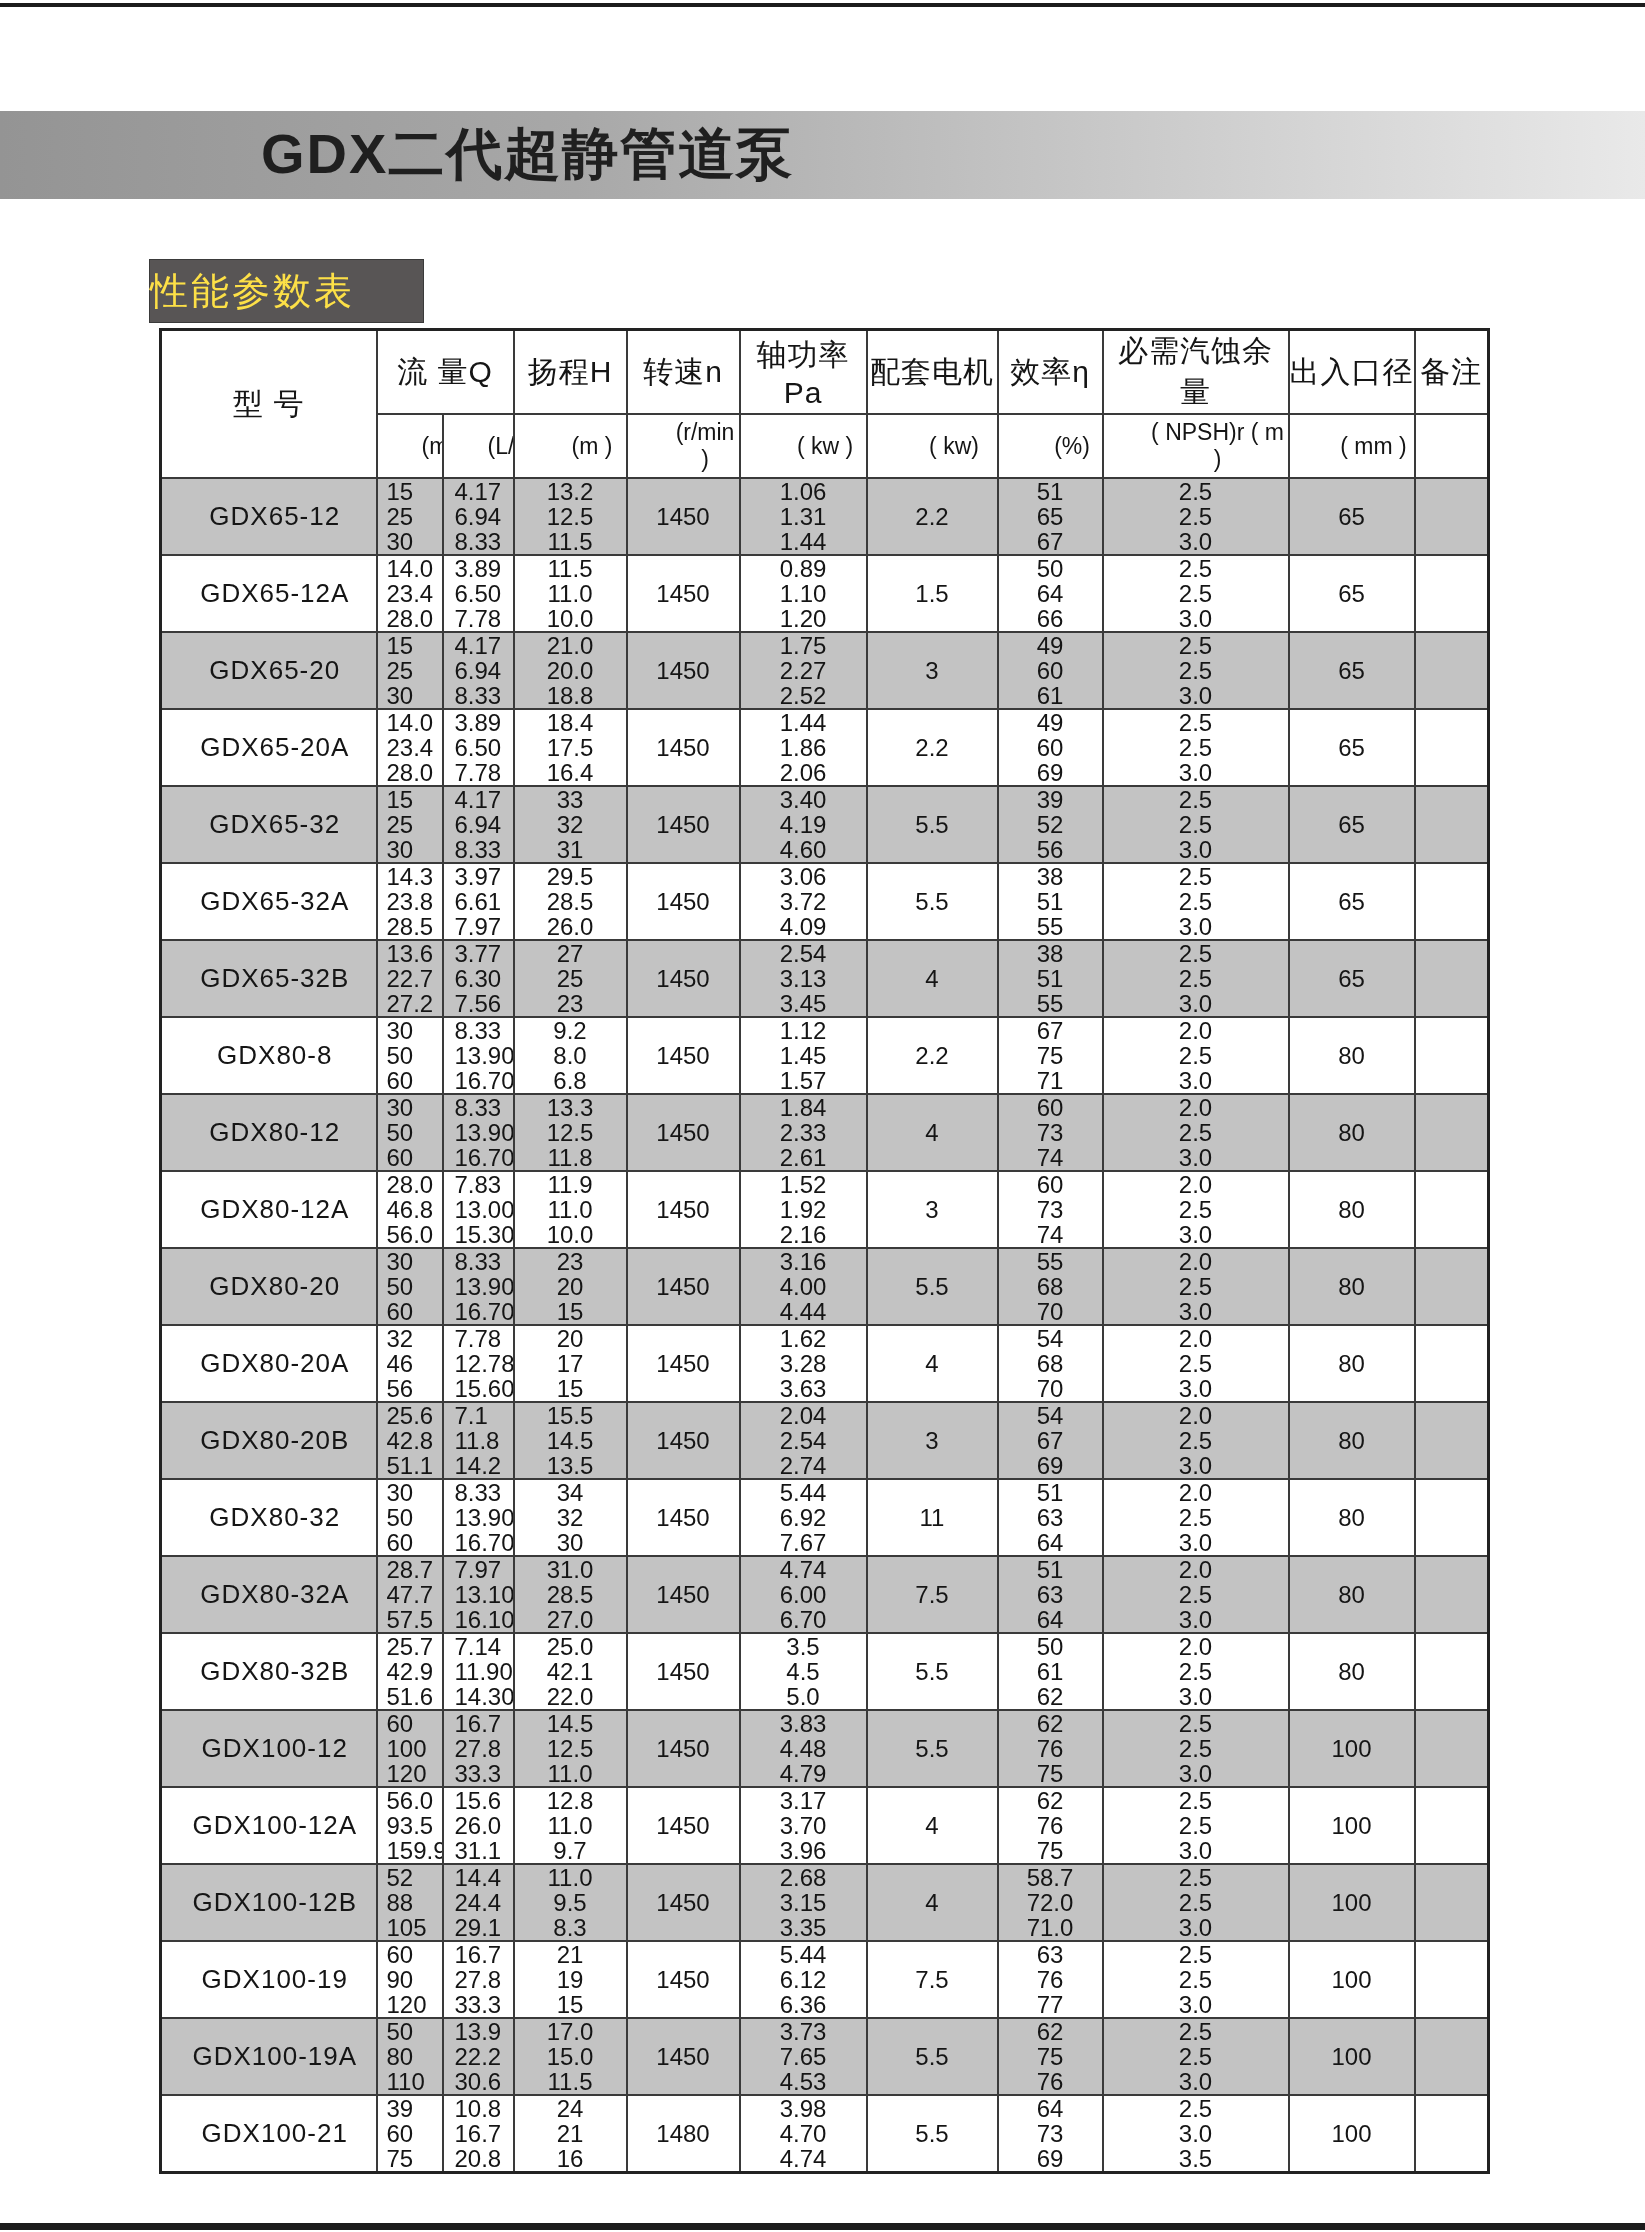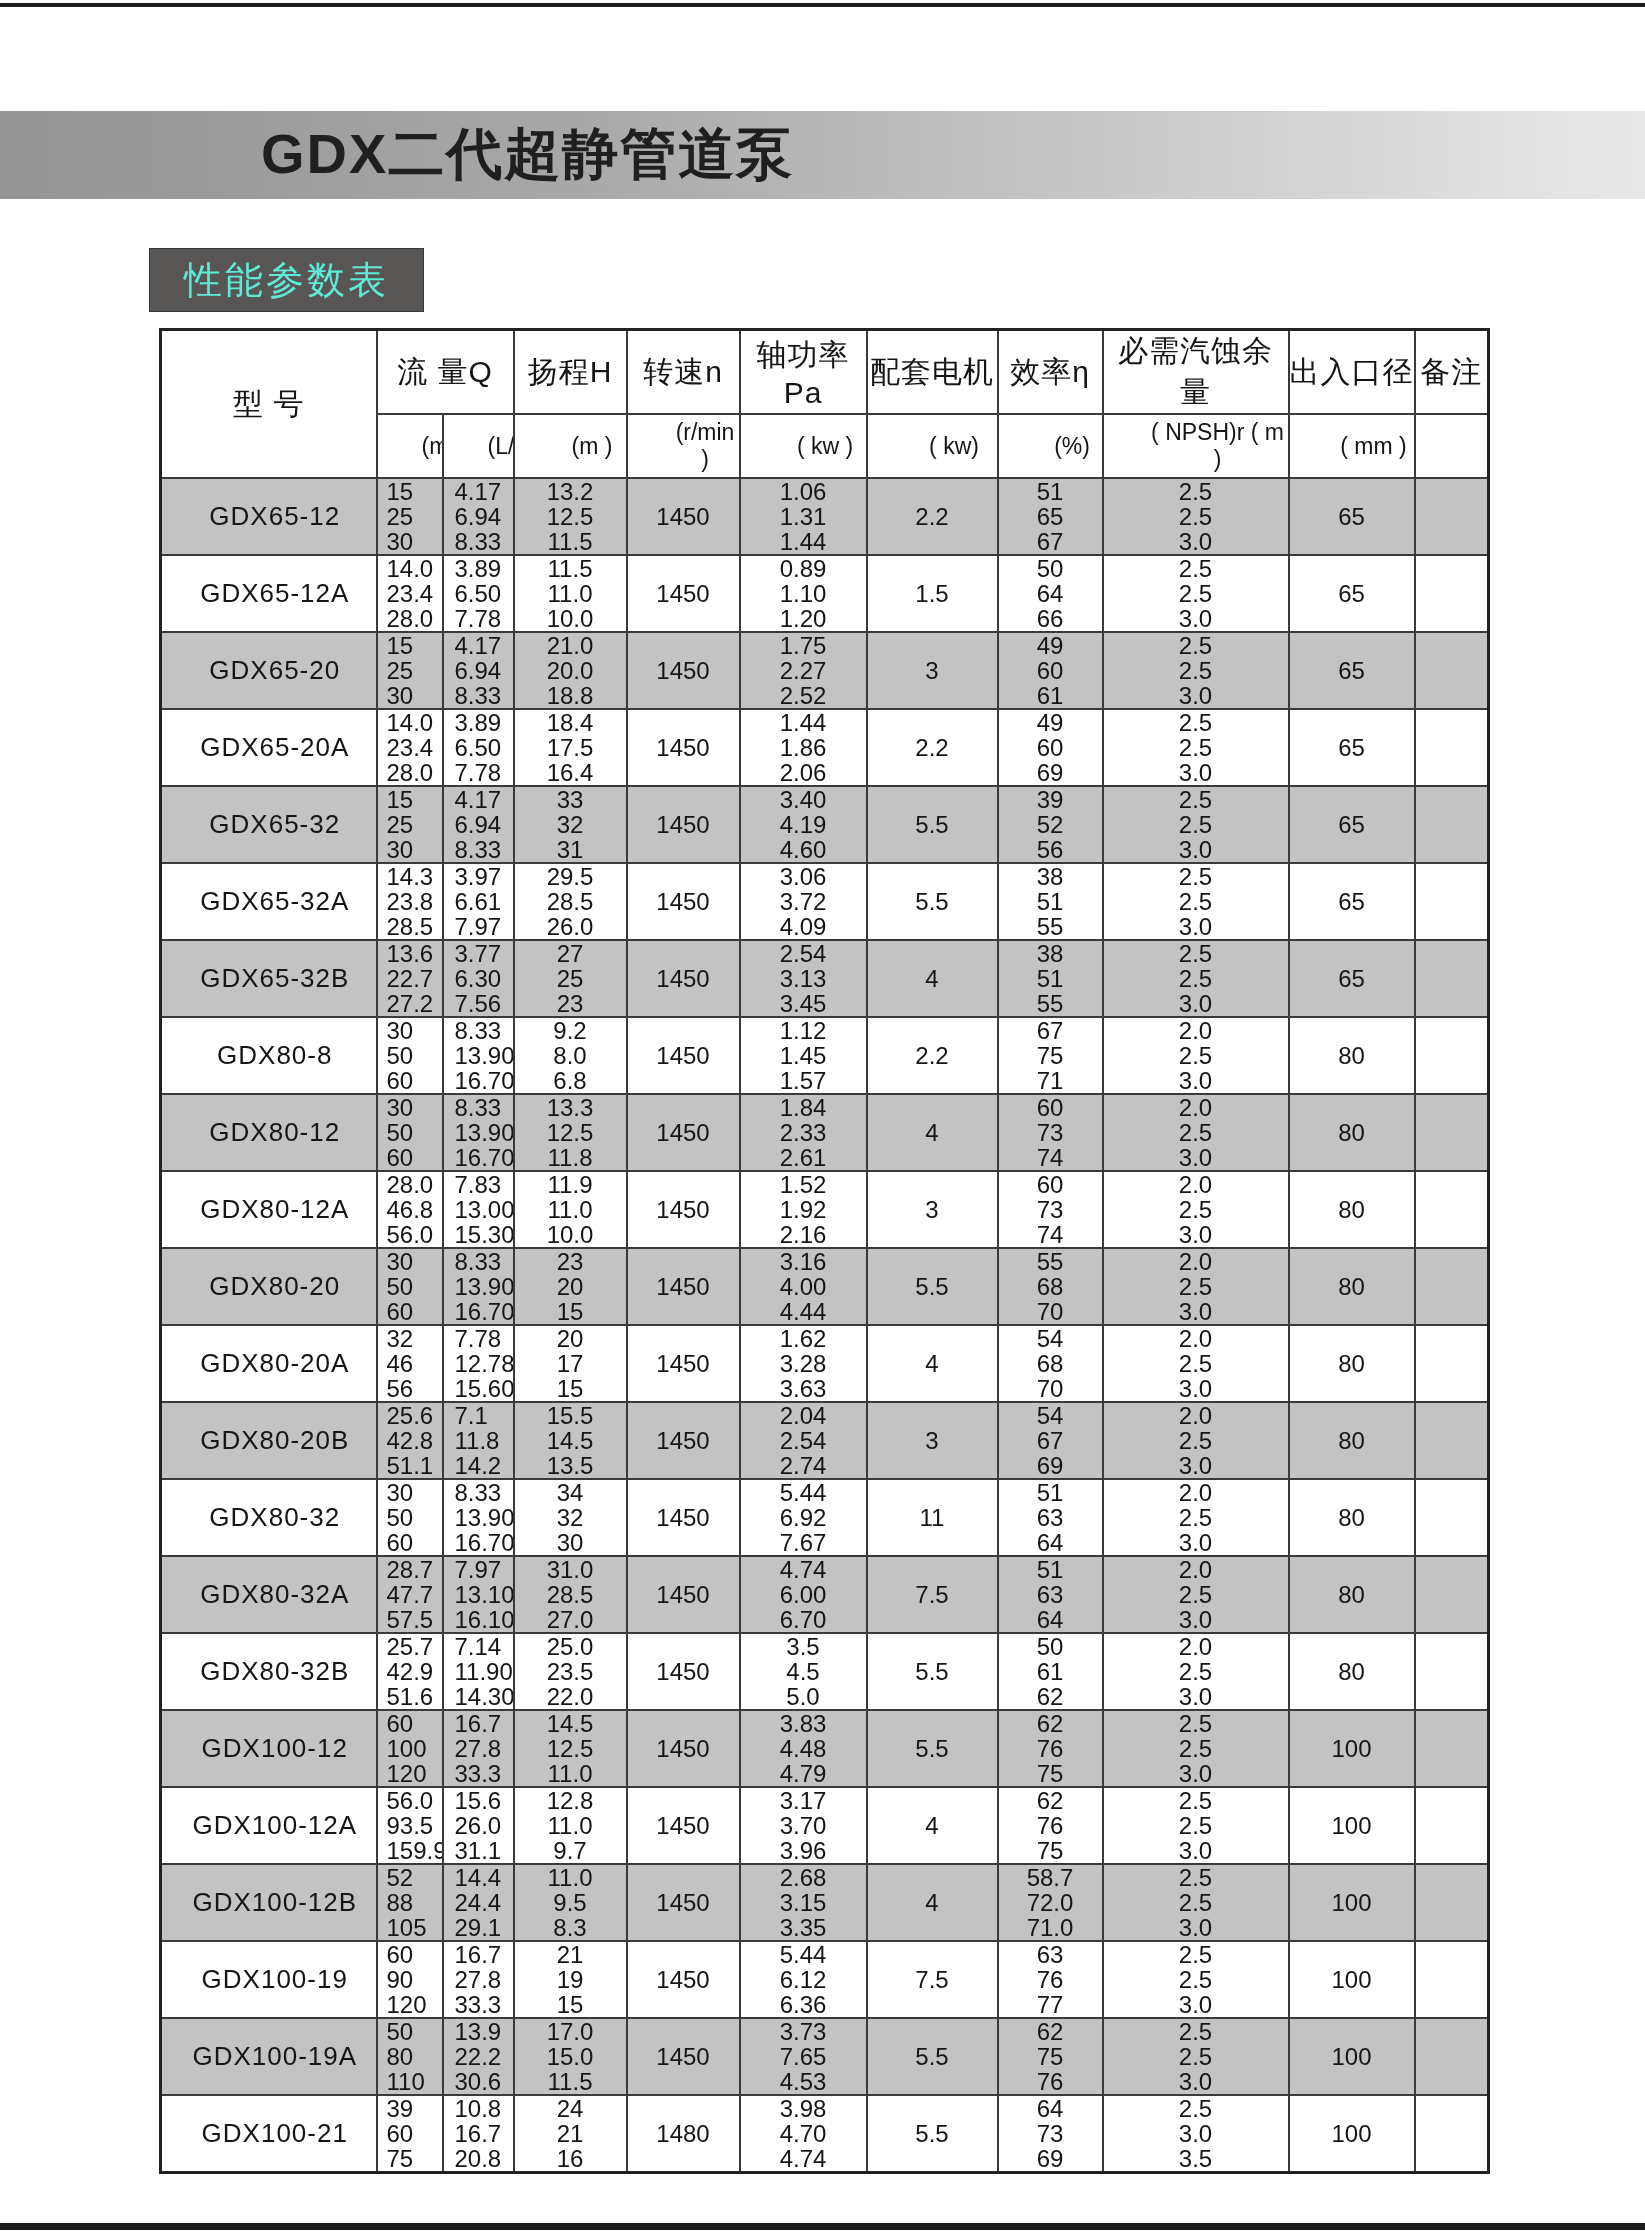--- a/index.html
+++ b/index.html
@@ -15,24 +15,24 @@
     position:absolute; left:0; top:111px; width:1646px; height:88px;
     background:linear-gradient(to right,#949494 0%,#a8a8a8 35%,#e9e9e9 100%);
     display:flex; align-items:center;
   }
   .banner .title {
     margin-left:261px; font-size:56px; font-weight:700; color:#1f1f1f; letter-spacing:2px;
     white-space:nowrap;
   }
 
   .section-label {
-    position:absolute; left:149px; top:248px; width:275px; height:64px;
+    position:absolute; left:149px; top:259px; width:275px; height:64px;
     background:#585555; border:1px solid #3a3a3a;
-    color:#5eead4; font-size:38px; letter-spacing:3px;
-    display:flex; align-items:center; justify-content:center; box-sizing:border-box;
+    color:#fde047; font-size:38px; letter-spacing:3px;
+    display:flex; align-items:center; box-sizing:border-box;
   }
 
   table.spec {
     position:absolute; left:159px; top:328px; width:1329px;
     border-collapse:collapse; table-layout:fixed;
     border:3px solid #222222;
   }
   .spec th, .spec td {
     border:2px solid #3a3a3a; padding:0; margin:0;
     font-weight:400; text-align:center; vertical-align:middle;
@@ -666,21 +666,21 @@
           <div class="line">42.9</div>
           <div class="line">51.6</div>
         </td>
         <td class="align-left pad-b">
           <div class="line">7.14</div>
           <div class="line">11.90</div>
           <div class="line">14.30</div>
         </td>
         <td>
           <div class="line">25.0</div>
-          <div class="line">23.5</div>
+          <div class="line">42.1</div>
           <div class="line">22.0</div>
         </td>
         <td class="single">1450</td>
         <td>
           <div class="line">3.5</div>
           <div class="line">4.5</div>
           <div class="line">5.0</div>
         </td>
         <td class="single">5.5</td>
         <td>

